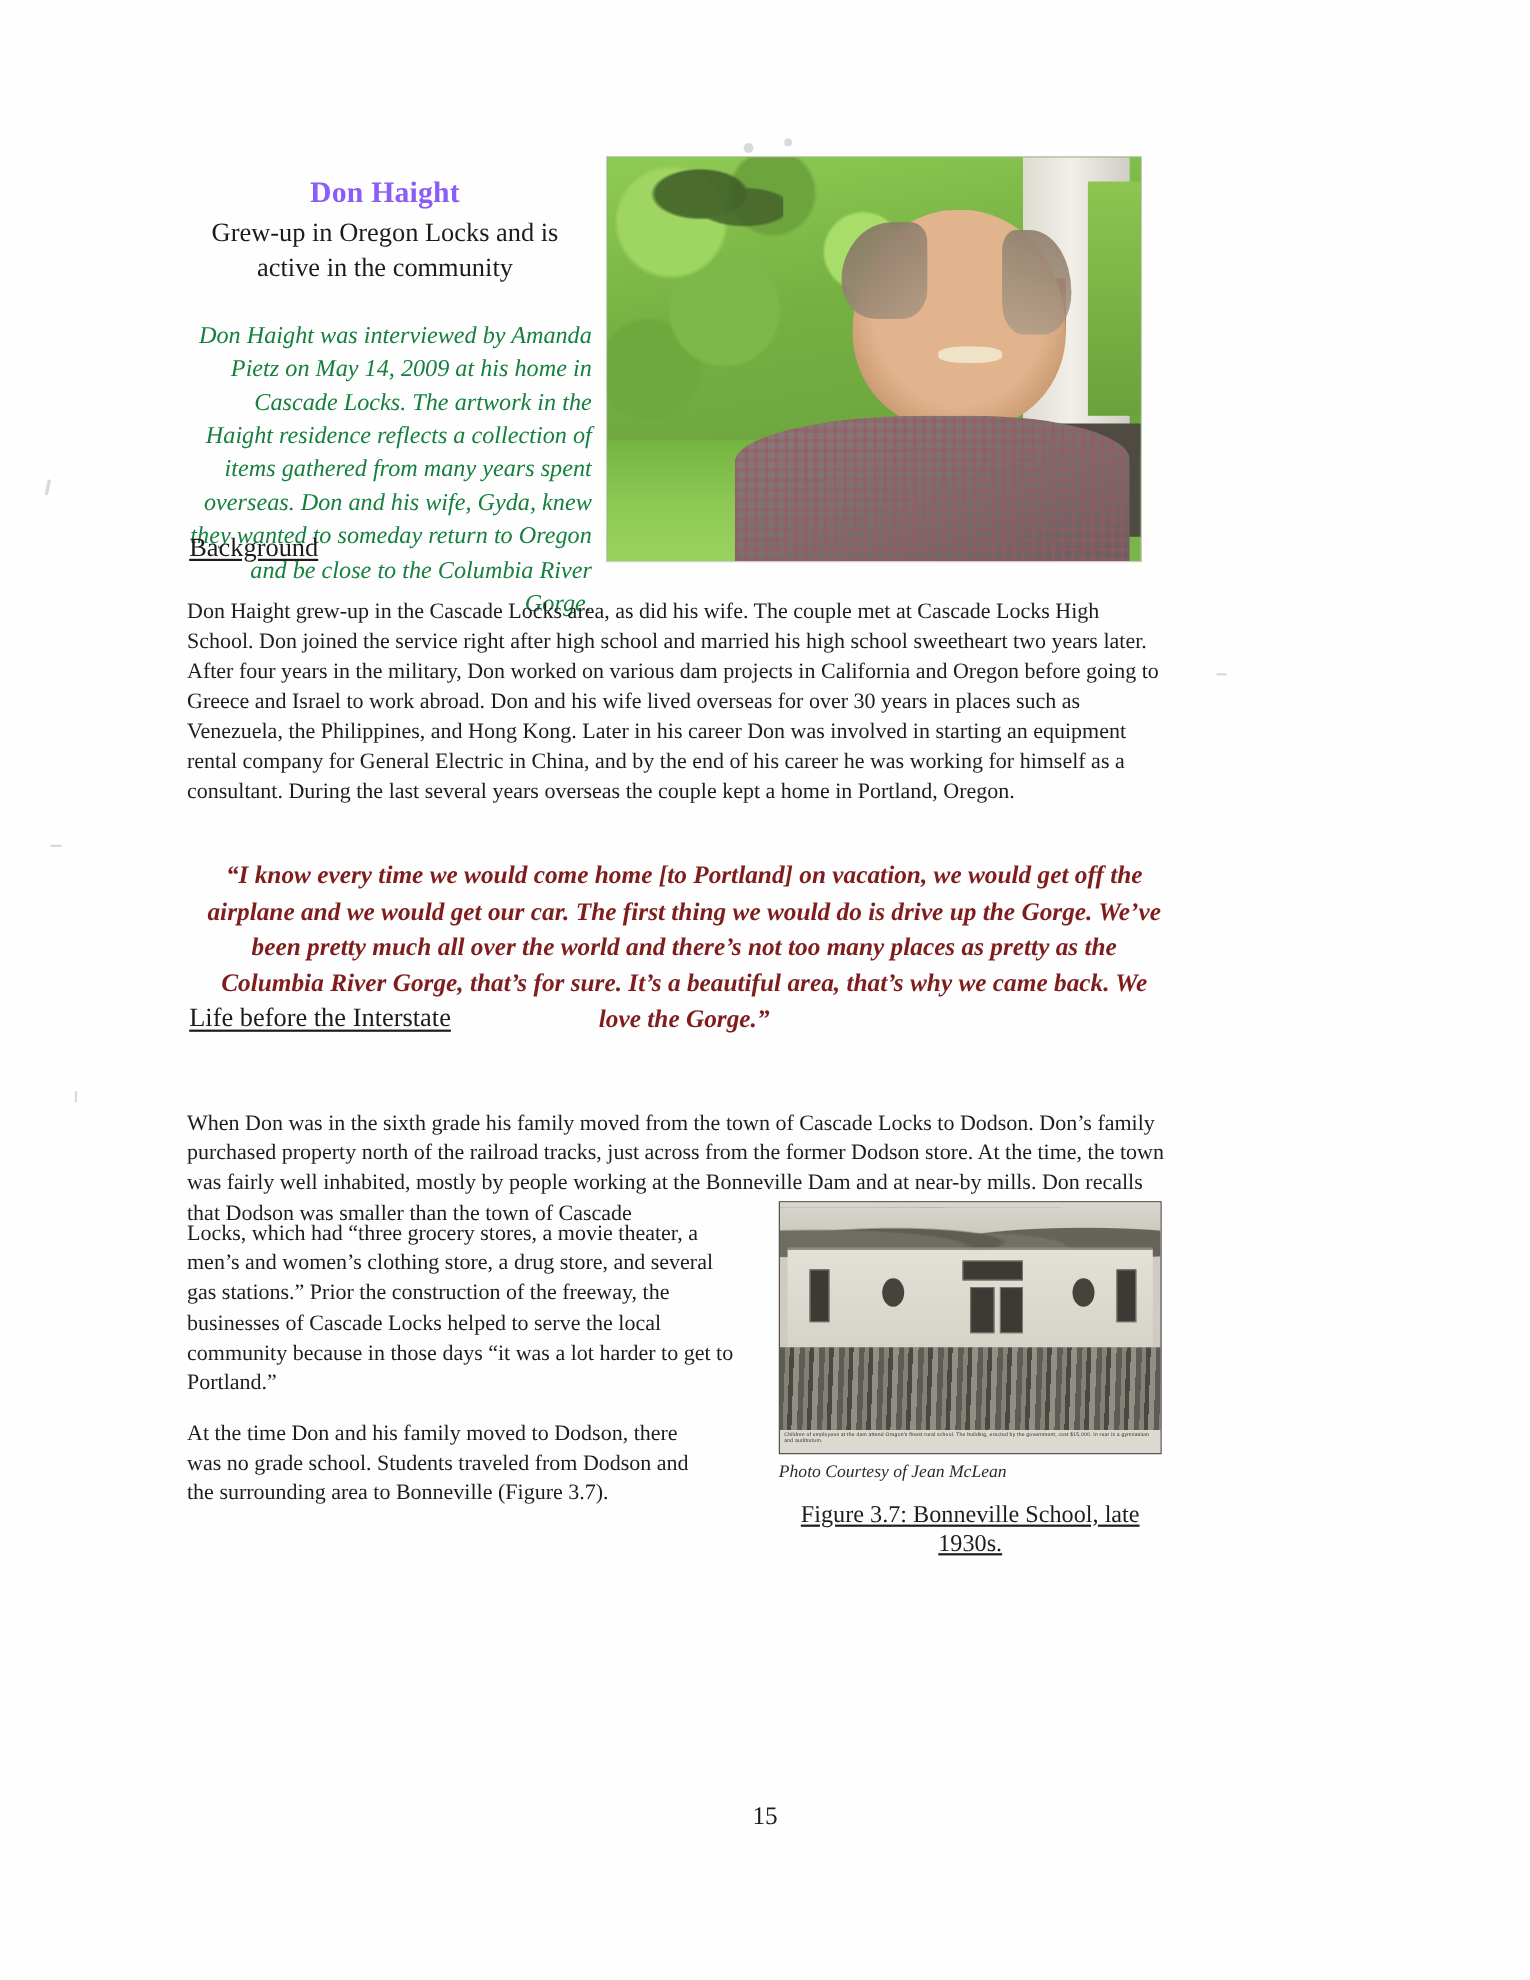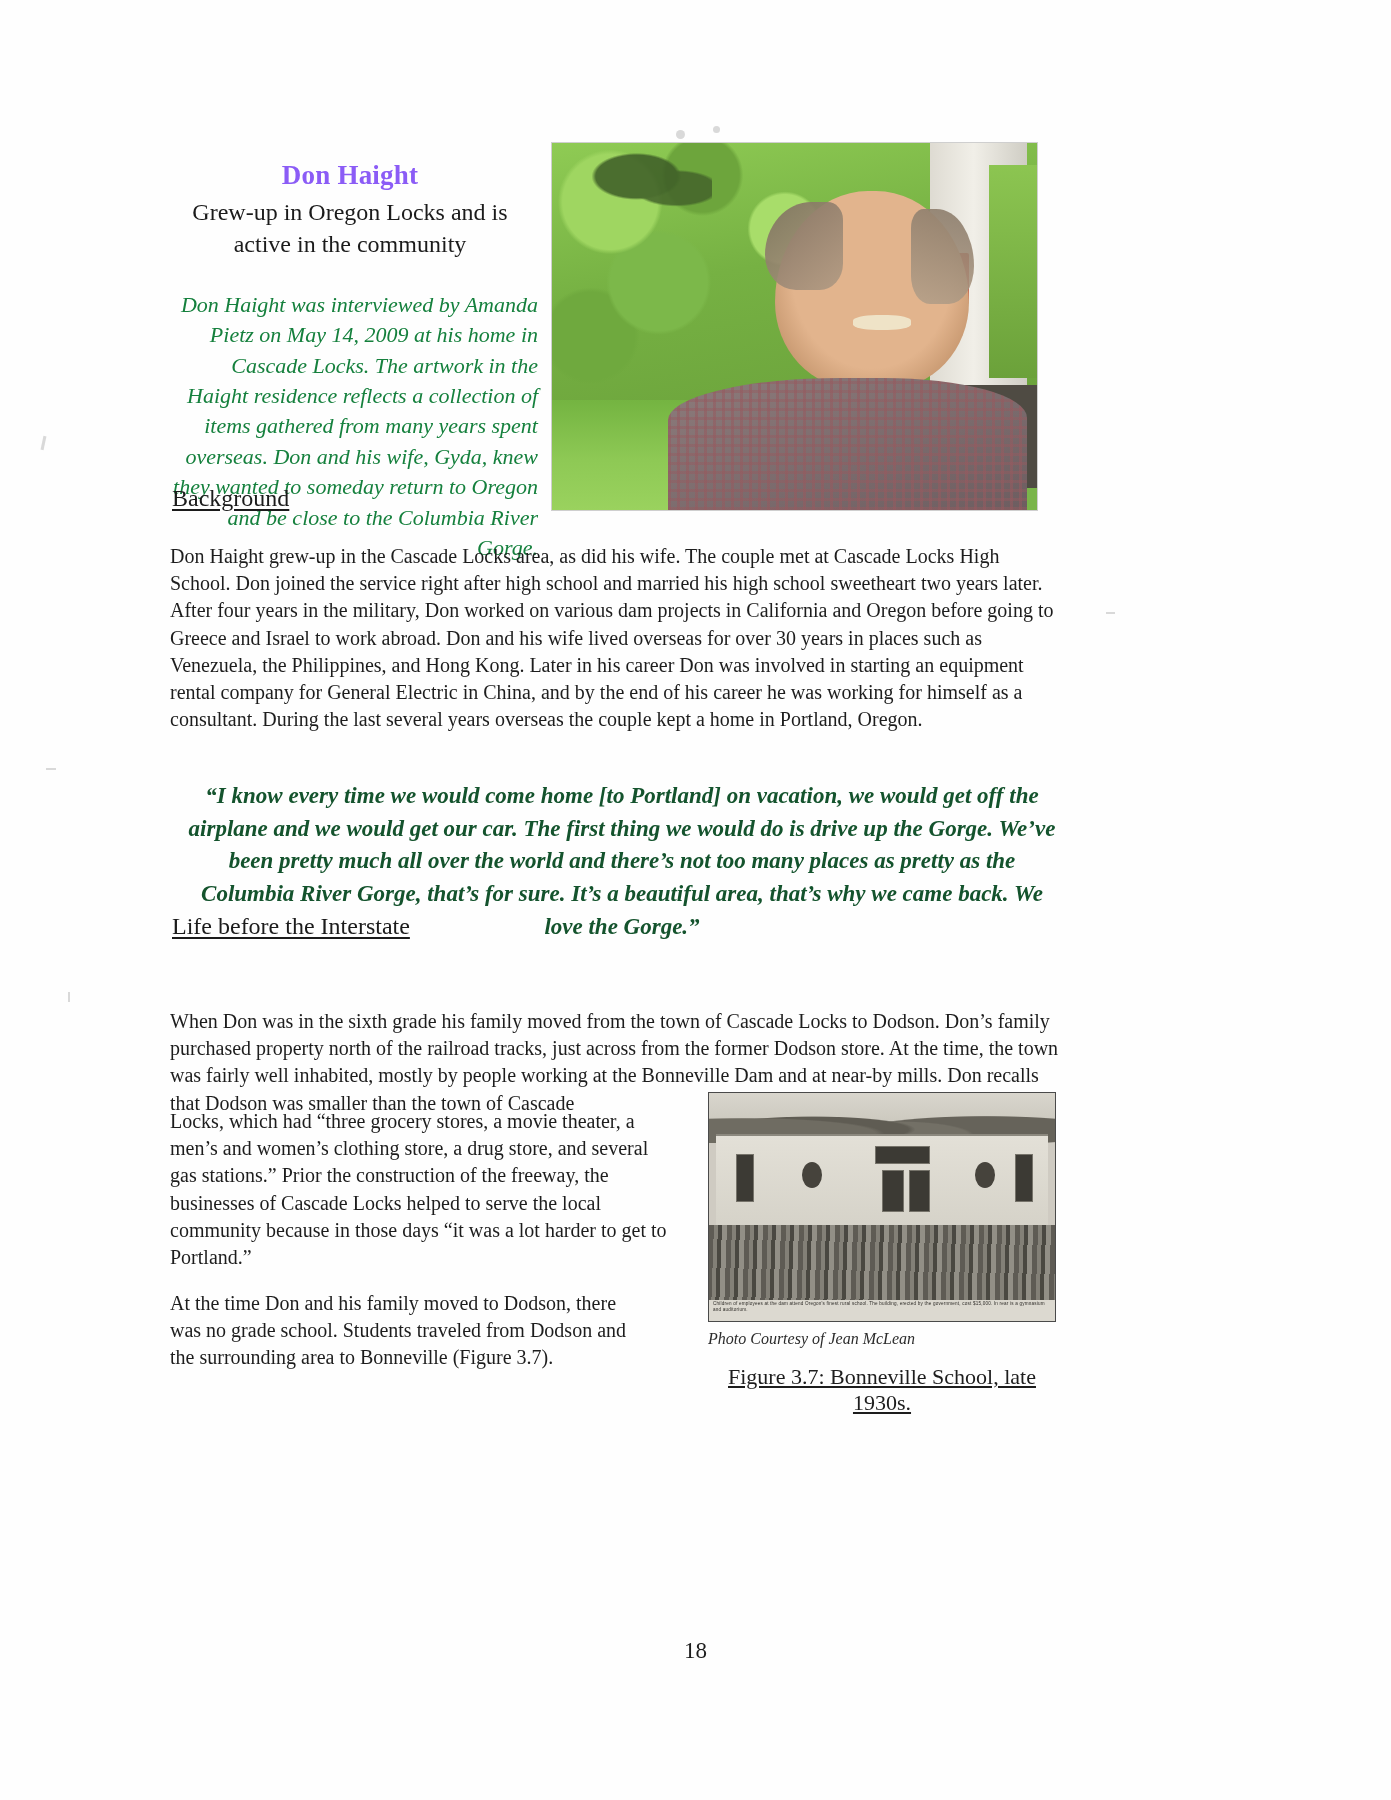--- a/index.html
+++ b/index.html
@@ -167,21 +167,21 @@
   .pull-quote {
     position: absolute;
     left: 182px;
     top: 757px;
     width: 880px;
     font-size: 23px;
     font-weight: bold;
     font-style: italic;
     line-height: 1.42;
     text-align: center;
-    color: #14532d;
+    color: #7f1d1d;
   }
 
   
   .figure {
     position: absolute;
     left: 708px;
     top: 1092px;
     width: 348px;
   }
   .fig-photo {
@@ -322,15 +322,15 @@
         <div class="f-circle" style="left:78%;top:26%;width:6%;height:26%;"></div>
         <div class="f-win" style="left:90%;top:18%;width:5%;height:46%;"></div>
       </div>
       <div class="f-crowd"></div>
       <div class="f-caption-strip">Children of employees at the dam attend Oregon's finest rural school. The building, erected by the government, cost $15,000.  In rear is a gymnasium and auditorium.</div>
     </div>
     <div class="photo-credit">Photo Courtesy of Jean McLean</div>
     <div class="fig-caption">Figure 3.7: Bonneville School, late 1930s.</div>
   </div>
 
-  <div class="page-number">18</div>
+  <div class="page-number">15</div>
 
 </div>
 
 </body></html>

